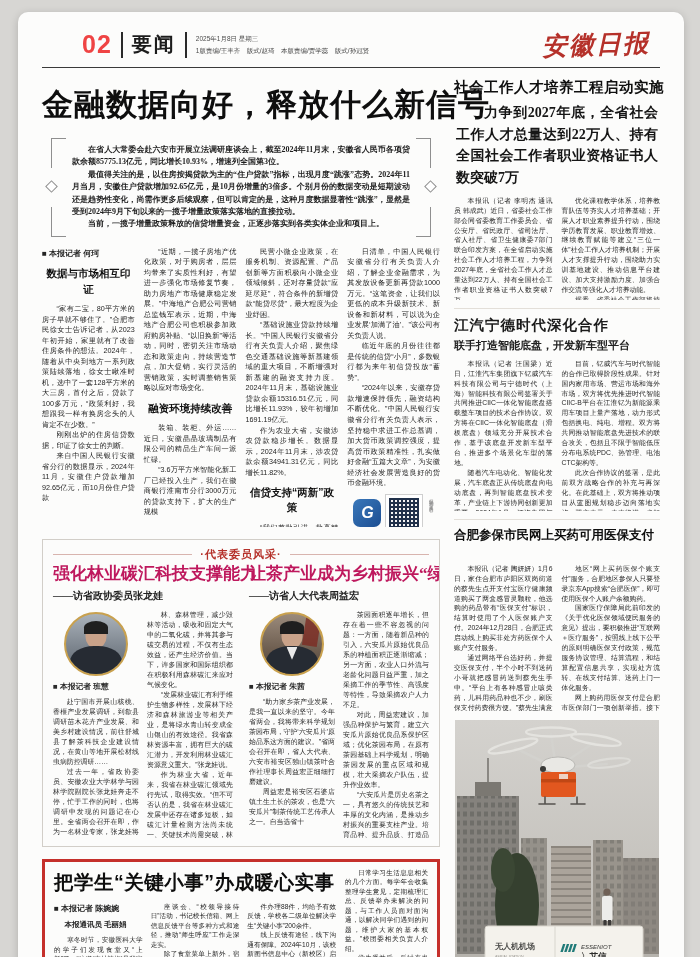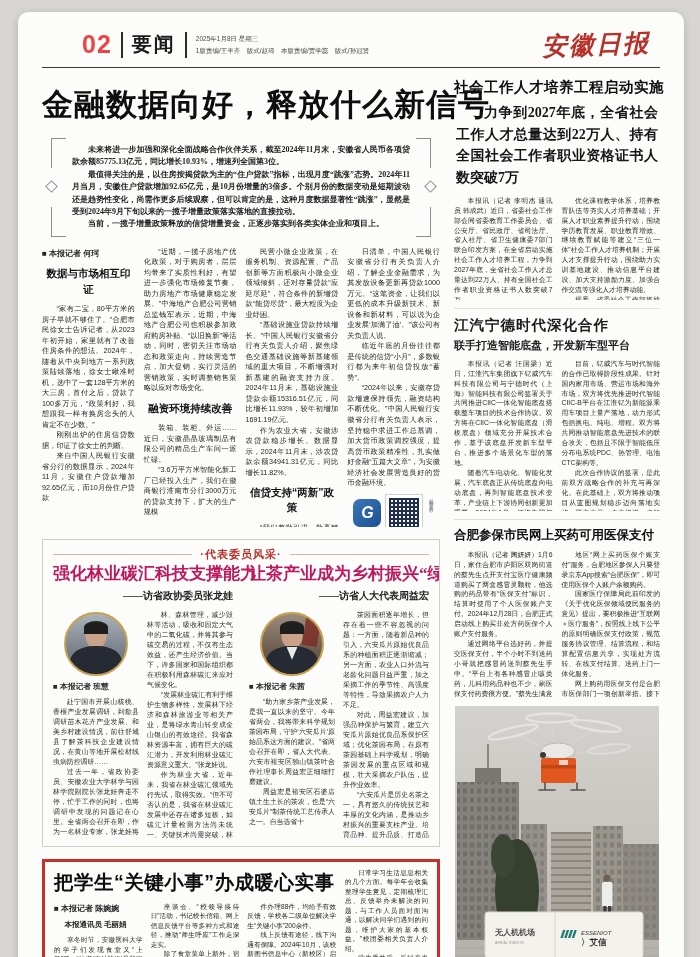--- a/index.html
+++ b/index.html
@@ -48,21 +48,21 @@
                  repeating-linear-gradient(90deg,#20304a 0 2px,#f4f4f4 2px 4px)}
   .qr-cap{writing-mode:vertical-rl;font-size:4.5px;color:#8a8a8a;letter-spacing:1px;line-height:1.4}
   
   .dep-box{border:1px solid #d2cec8;margin-top:12px;padding:7px 10px 8px;height:308px;overflow:hidden}
   .dep-header{display:flex;align-items:center;gap:8px;}
   .dep-header .hline{flex:1;border-top:1px solid #d8b4ae}
   .dep-title{color:#b5312a;font-weight:bold;font-size:11px;letter-spacing:1px}
   .dep-grid{display:flex;gap:16px}
   .dep-art{flex:1;min-width:0}
   .dep-h{font-family:"Liberation Serif",serif;font-weight:bold;font-size:17px;text-align:center;color:#be185d;white-space:nowrap}
-  .dep-sub{font-family:"Liberation Serif",serif;font-size:10px;font-weight:bold;text-align:right;margin:4px 0 7px;color:#222}
+  .dep-sub{font-family:"Liberation Serif",serif;font-size:10px;font-weight:bold;text-align:left;margin:4px 0 7px;color:#222}
   .dep-cols{display:flex;gap:8px;height:228px;overflow:hidden;font-size:6.9px;line-height:1.45;text-align:justify;color:#2a2a2a}
   .dep-c{flex:1;min-width:0}
   .portrait{width:64px;height:64px;margin:2px auto 5px;border-radius:50%;border:2px solid #c9a14e;position:relative;overflow:hidden;flex:none}
   .bg-blue{background:linear-gradient(180deg,#aab2ba 0%,#7d858e 55%,#5f666e 100%)}
   .bg-brown{background:linear-gradient(180deg,#9b8b7c 0%,#6d5d4f 60%,#4c4138 100%)}
   .p-flag{position:absolute;right:3px;top:4px;width:15px;height:28px;background:#7c2b22;transform:rotate(9deg);opacity:.8}
   .p-hair{position:absolute;left:50%;transform:translateX(-50%);top:7px;width:24px;height:13px;border-radius:50% 50% 0 0;background:#1f1f1f;z-index:2}
   .p-head{position:absolute;left:50%;transform:translateX(-50%);top:10px;width:21px;height:24px;border-radius:50% 50% 46% 46%;background:#c9a289;z-index:1}
   .p-body{position:absolute;left:50%;transform:translateX(-50%);top:32px;width:52px;height:34px;border-radius:46% 46% 0 0;background:#262b33;z-index:3}
   .p-shirt{position:absolute;left:50%;transform:translateX(-50%);top:33px;width:11px;height:13px;background:#e9e9e9;clip-path:polygon(0 0,100% 0,50% 100%);z-index:4}
@@ -76,21 +76,21 @@
   .stu-right{flex:1;min-width:0;font-size:6.6px;line-height:1.44;text-align:justify;color:#242424;overflow:hidden}
   
   .ra-h{font-family:"Liberation Serif",serif;font-weight:bold;font-size:14.5px;color:#0f0f0f;white-space:nowrap;letter-spacing:0.5px}
   .ra-dek{font-family:"Liberation Serif",serif;font-weight:bold;font-size:14px;line-height:1.55;text-align:justify;text-indent:2em;color:#161616;margin:5px 2px 7px}
   .ra-cols{display:flex;gap:9px;overflow:hidden;font-size:6.8px;line-height:1.46;text-align:justify;color:#262626}
   .ra-c{flex:1;min-width:0}
   .h-a{height:104px}.h-b{height:152px}.h-c{height:148px}
   .rule{border-top:1px solid #e3dfd9;margin:8px 0 7px}
   .rb-h{font-size:14.5px;font-weight:bold;color:#1b1b1b;letter-spacing:1px;white-space:nowrap}
   .rb-dek{font-family:Liberation Sans, sans-serif;font-weight:bold;font-size:11px;color:#222;margin:3px 0 6px}
-  .rc-h{font-family:"Liberation Serif",serif;font-weight:bold;font-size:12.5px;color:#0f0f0f;white-space:nowrap;margin-bottom:6px}
+  .rc-h{font-family:"Liberation Serif",serif;font-weight:bold;font-size:12.5px;color:#0f0f0f;white-space:nowrap;margin-bottom:20px}
   .drone{width:100%;height:256px;margin-top:8px;display:block}
   .td-h{font-family:"Liberation Serif",serif;font-weight:bold;font-size:15px;color:#0f0f0f;white-space:nowrap;margin:7px 0 4px}
   .cap{font-family:"Liberation Serif",serif;font-size:6.9px;line-height:1.55;text-align:justify;text-indent:2em;color:#242424}
 </style>
 </head>
 <body>
 
 <div class="page">
 
   <div class="hdr">
@@ -112,21 +112,21 @@
 
       <div>
         <h1 class="main-h">金融数据向好，释放什么新信号</h1>
         <div class="lead-box">
           <span class="corner c-tl"></span>
           <span class="corner c-bl"></span>
           <span class="corner c-tr"></span>
           <span class="corner c-br"></span>
           <span class="diamond d-l"></span>
           <span class="diamond d-r"></span>
-        <p class="lead-p">未来将进一步加强和深化全面战略合作伙伴关系，截至2024年11月末，安徽省人民币各项贷款余额85775.13亿元，同比增长10.93%，增速列全国第3位。</p>
+        <p class="lead-p">在省人大常委会赴六安市开展立法调研座谈会上，截至2024年11月末，安徽省人民币各项贷款余额85775.13亿元，同比增长10.93%，增速列全国第3位。</p>
             <p class="lead-p">最值得关注的是，以住房按揭贷款为主的“住户贷款”指标，出现月度“跳涨”态势。2024年11月当月，安徽住户贷款增加92.65亿元，是10月份增量的3倍多。个别月份的数据变动是短期波动还是趋势性变化，尚需作更多后续观察，但可以肯定的是，这种月度数据显著性“跳涨”，显然是受到2024年9月下旬以来的一揽子增量政策落实落地的直接拉动。</p>
             <p class="lead-p">当前，一揽子增量政策释放的信贷增量资金，正逐步落实到各类实体企业和项目上。</p>
           </div>
         <div class="ncols">
           <div class="ncol">
               <p class="blk-byline">■ 本报记者 何珂</p>
               <p class="blk-subhead">数据与市场相互印证</p>
               <p class="blk-para">“家有二宝，80平方米的房子早就不够住了。”合肥市民徐女士告诉记者，从2023年初开始，家里就有了改善住房条件的想法。2024年，随着从中央到地方一系列政策陆续落地，徐女士瞅准时机，选中了一套128平方米的大三房，首付之后，贷款了100多万元，“政策利好，我想跟我一样有换房念头的人肯定不在少数。”</p>
               <p class="blk-para">刚刚出炉的住房信贷数据，印证了徐女士的判断。</p>
               <p class="blk-para">来自中国人民银行安徽省分行的数据显示，2024年11月，安徽住户贷款增加92.65亿元，而10月份住户贷款</p>

